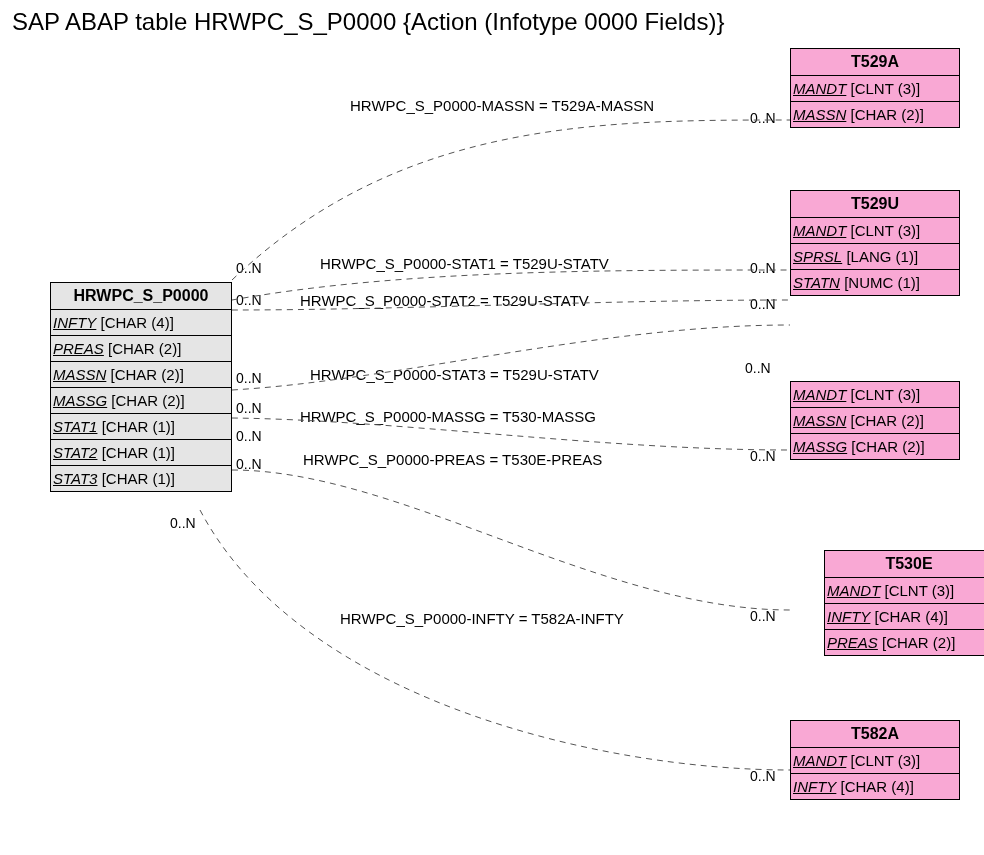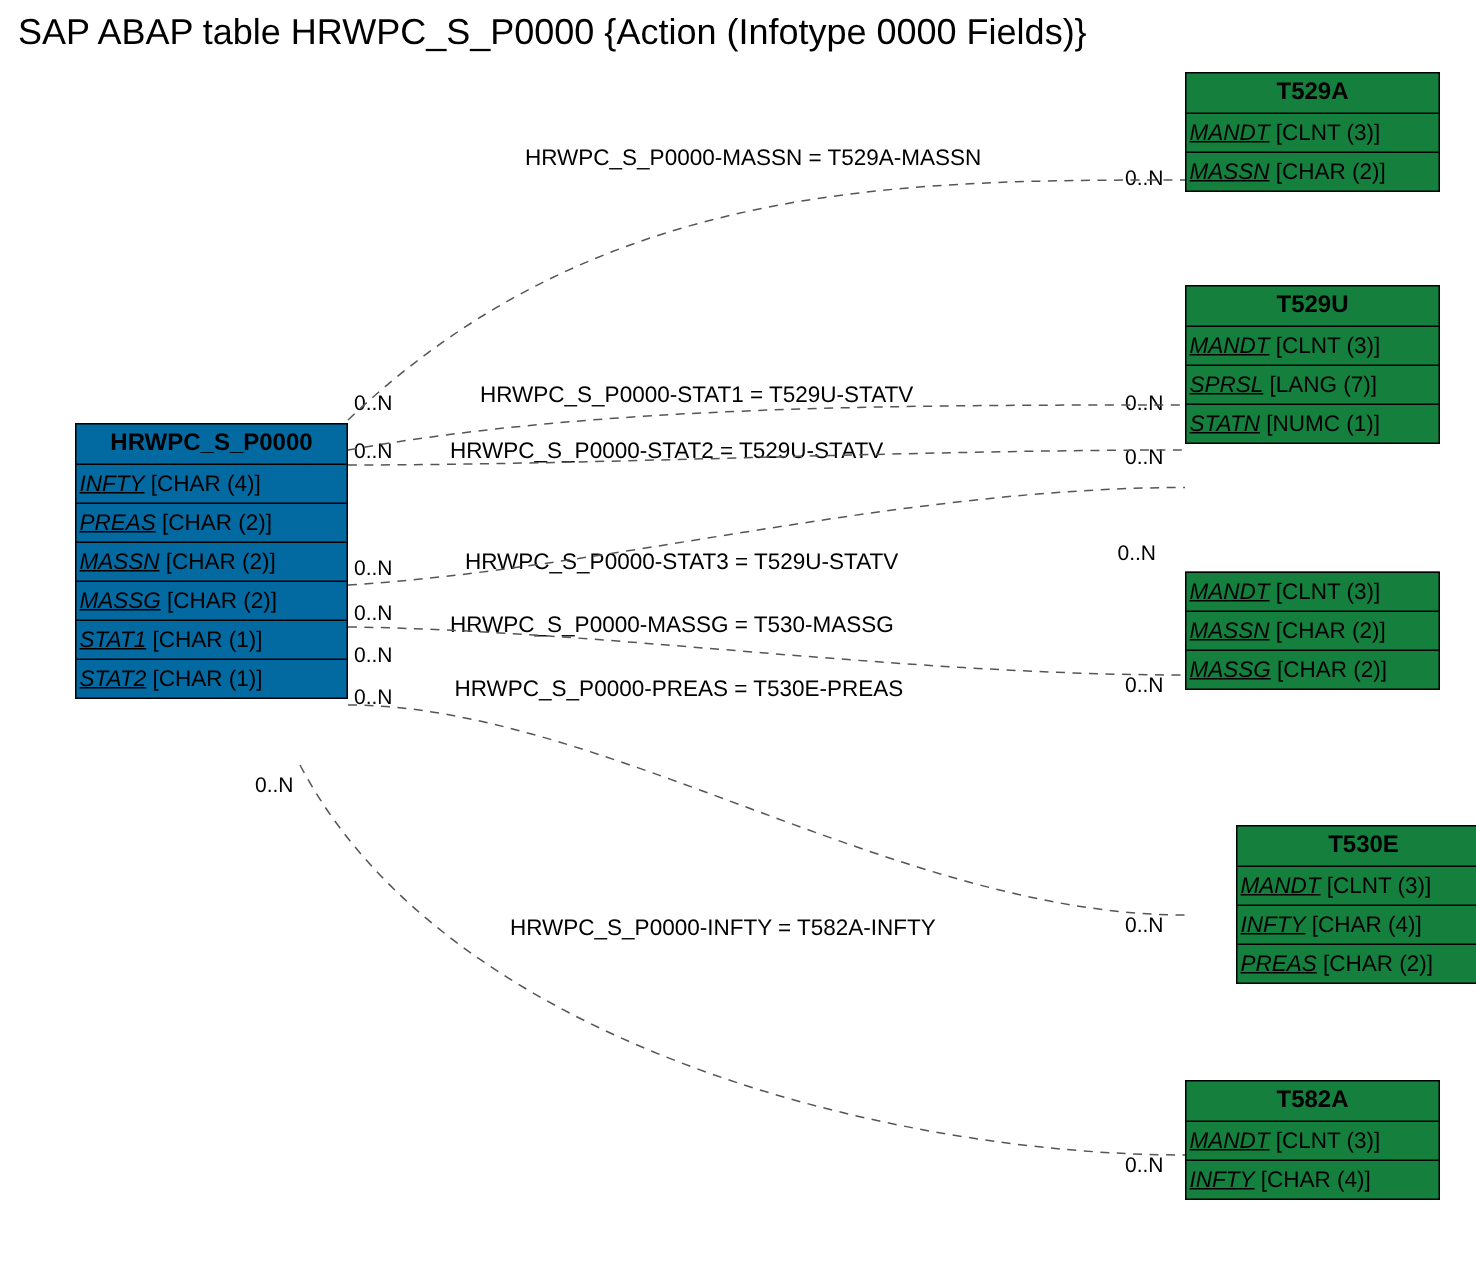--- a/index.html
+++ b/index.html
@@ -14,23 +14,23 @@
   .title {
     position: absolute;
     top: 8px;
     left: 12px;
     font-size: 24px;
     font-weight: 400;
   }
   .entity {
     position: absolute;
     border: 1px solid #000;
-    background: #15803d;
+    background: #f9a8d4;
   }
-  .entity.main { background: #0369a1; }
+  .entity.main { background: #e5e5e5; }
   .entity .header {
     font-weight: bold;
     text-align: center;
     padding: 4px 10px;
     border-bottom: 1px solid #000;
     font-size: 16px;
   }
   .entity .row {
     padding: 4px 2px;
     border-bottom: 1px solid #000;
@@ -63,32 +63,33 @@
 <div class="title">SAP ABAP table HRWPC_S_P0000 {Action (Infotype 0000 Fields)}</div>
 
 <div class="entity main" style="left:50px; top:282px; width:180px;">
   <div class="header">HRWPC_S_P0000</div>
   <div class="row"><span class="fname">INFTY</span> <span>[CHAR (4)]</span></div>
   <div class="row"><span class="fname">PREAS</span> <span>[CHAR (2)]</span></div>
   <div class="row"><span class="fname">MASSN</span> <span>[CHAR (2)]</span></div>
   <div class="row"><span class="fname">MASSG</span> <span>[CHAR (2)]</span></div>
   <div class="row"><span class="fname">STAT1</span> <span>[CHAR (1)]</span></div>
   <div class="row"><span class="fname">STAT2</span> <span>[CHAR (1)]</span></div>
+  <div class="row"><span class="fname">STAT3</span> <span>[CHAR (1)]</span></div>
 </div>
 
 <div class="entity" style="left:790px; top:48px; width:168px;">
   <div class="header">T529A</div>
   <div class="row"><span class="fname">MANDT</span> <span>[CLNT (3)]</span></div>
   <div class="row"><span class="fname">MASSN</span> <span>[CHAR (2)]</span></div>
 </div>
 
 <div class="entity" style="left:790px; top:190px; width:168px;">
   <div class="header">T529U</div>
   <div class="row"><span class="fname">MANDT</span> <span>[CLNT (3)]</span></div>
-  <div class="row"><span class="fname">SPRSL</span> <span>[LANG (7)]</span></div>
+  <div class="row"><span class="fname">SPRSL</span> <span>[LANG (1)]</span></div>
   <div class="row"><span class="fname">STATN</span> <span>[NUMC (1)]</span></div>
 </div>
 
 <div class="entity" style="left:790px; top:381px; width:168px;">
   <div class="row"><span class="fname">MANDT</span> <span>[CLNT (3)]</span></div>
   <div class="row"><span class="fname">MASSN</span> <span>[CHAR (2)]</span></div>
   <div class="row"><span class="fname">MASSG</span> <span>[CHAR (2)]</span></div>
 </div>
 
 <div class="entity" style="left:790px; top:550px; width:168px;margin-left:34px;">

